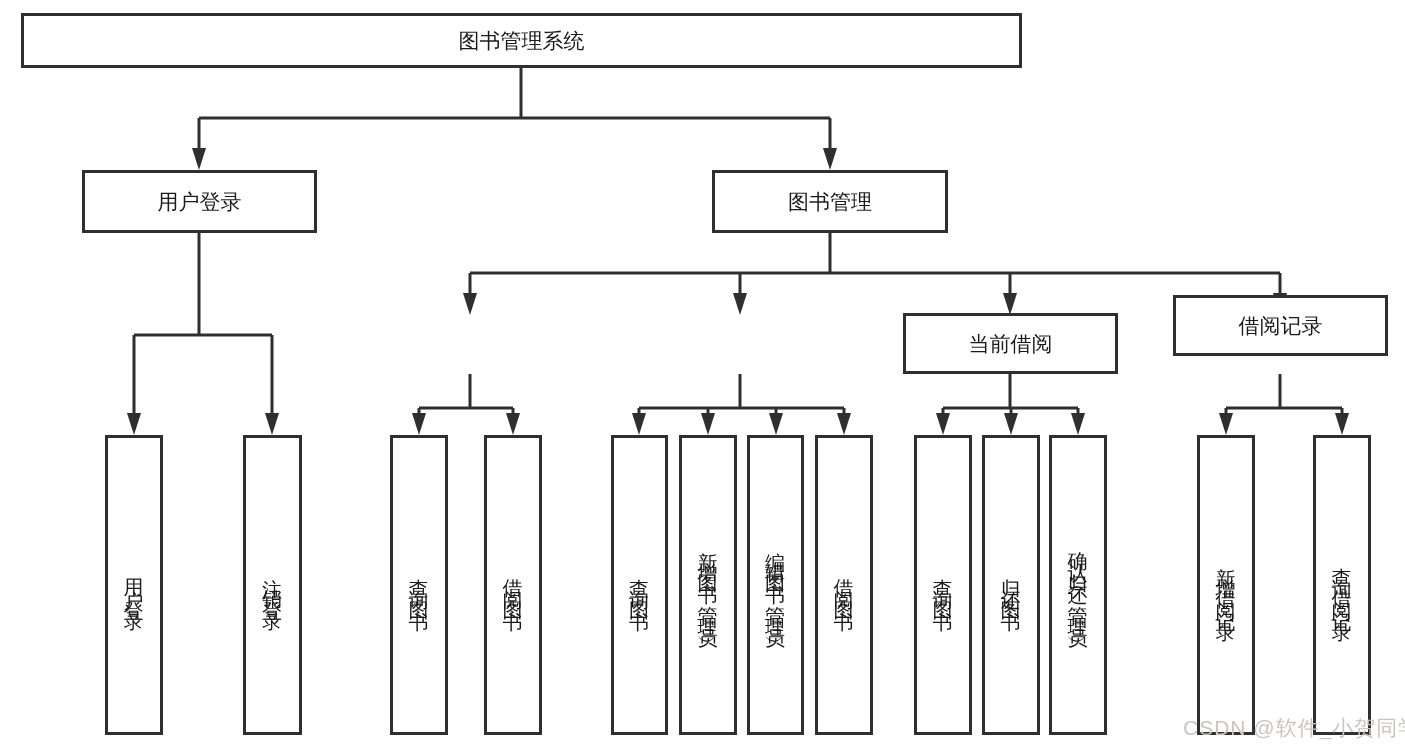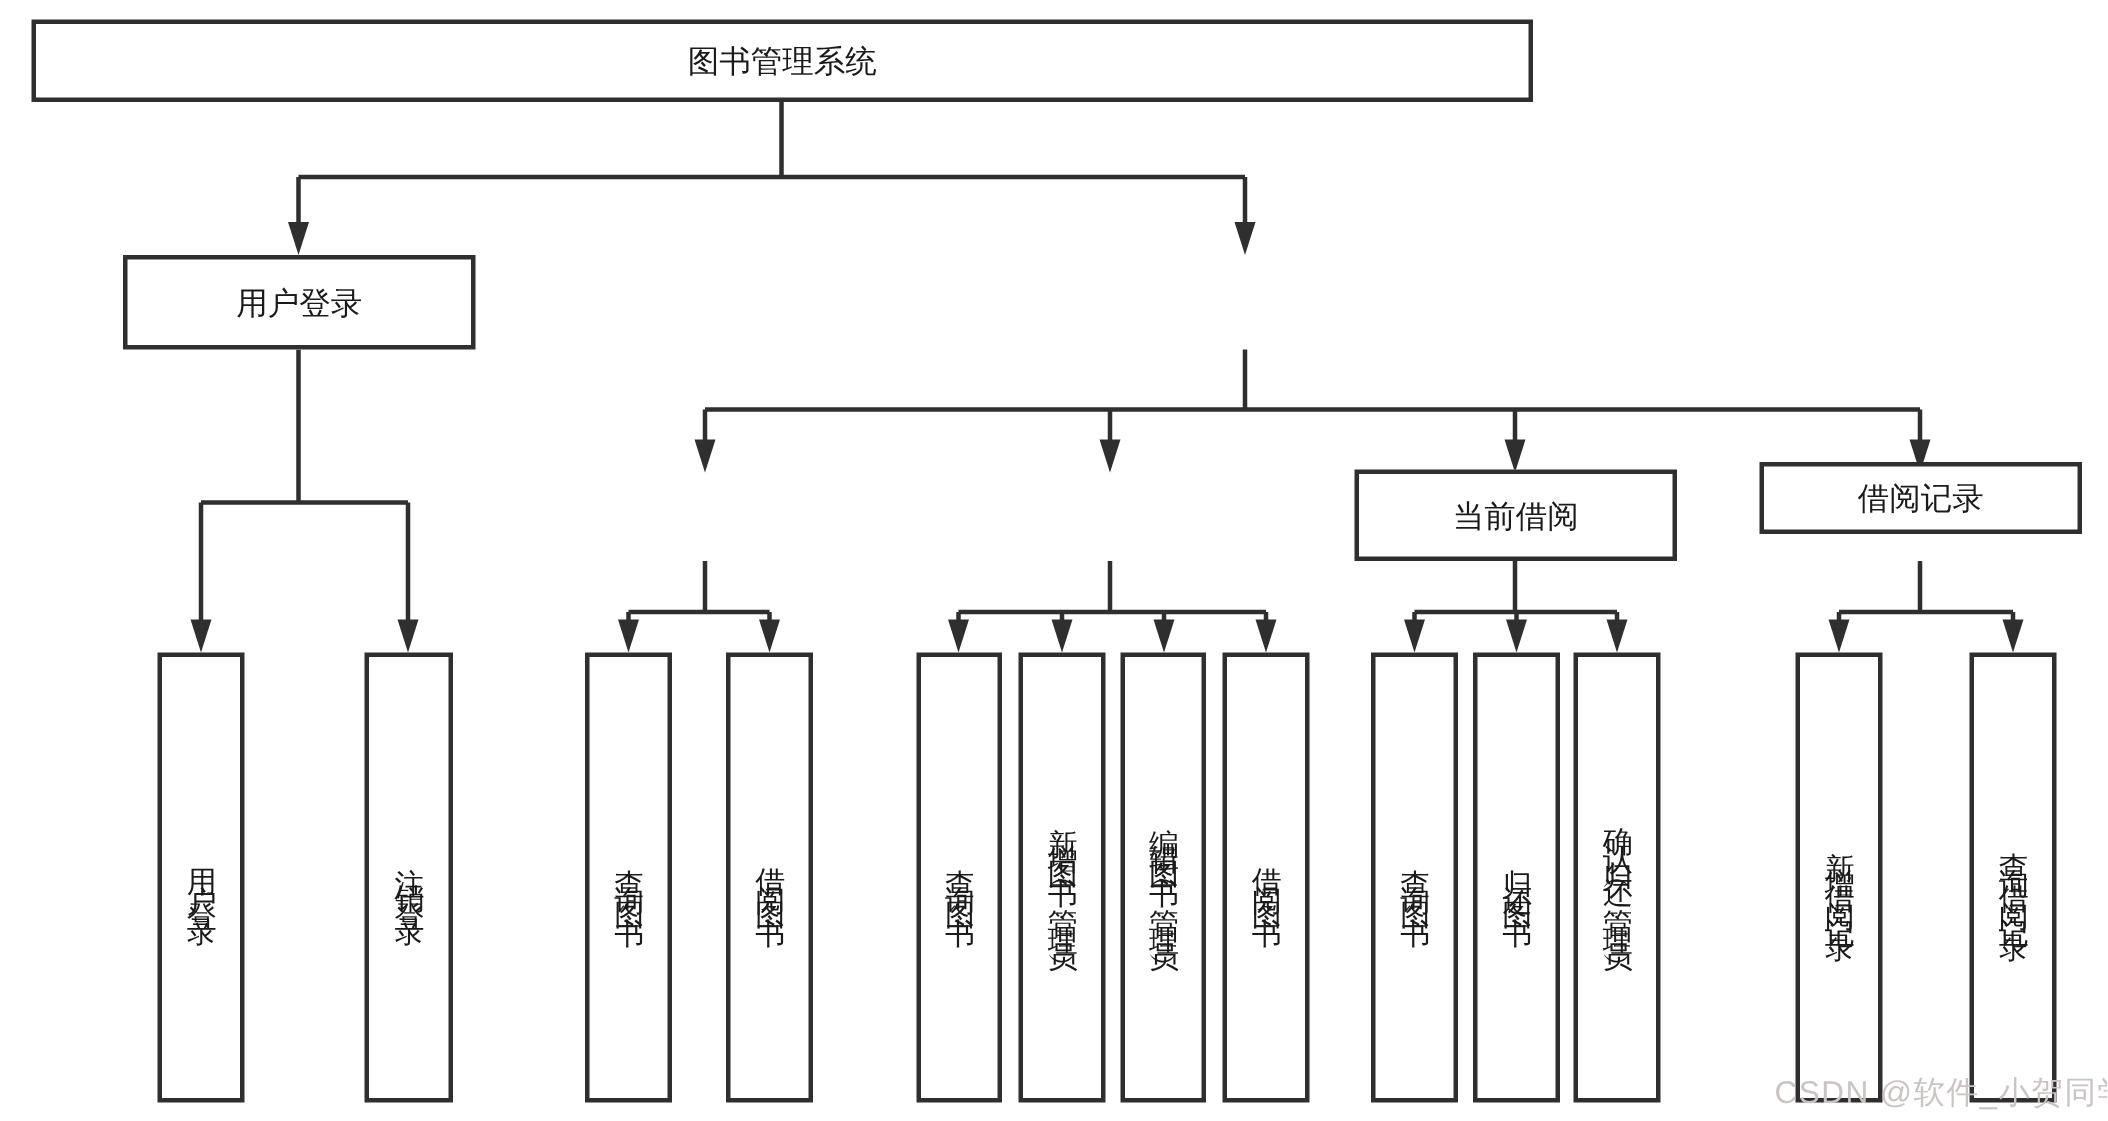--- a/index.html
+++ b/index.html
@@ -84,25 +84,28 @@
     </g>
   </svg>
 
   <div class="box" style="left:21px;top:13px;width:1001px;height:55px;">
     <span>图书管理系统</span>
   </div>
 
   <div class="box" style="left:82px;top:170px;width:235px;height:63px;">
     <span>用户登录</span>
   </div>
+  <div class="box" style="left:712px;top:170px;width:236px;height:63px;">
+    <span>图书管理</span>
+  </div>
 
   <div class="box" style="left:903px;top:313px;width:215px;height:61px;">
     <span>当前借阅</span>
   </div>
-  <div class="box" style="left:1173px;top:308px;width:215px;height:48px;">
+  <div class="box" style="left:1173px;top:295px;width:215px;height:61px;">
     <span>借阅记录</span>
   </div>
 
   <div class="box leaf" style="left:105px;top:435px;width:58px;height:300px;">
     <span>用户登录</span>
   </div>
   <div class="box leaf" style="left:243px;top:435px;width:59px;height:300px;">
     <span>注销登录</span>
   </div>
 

